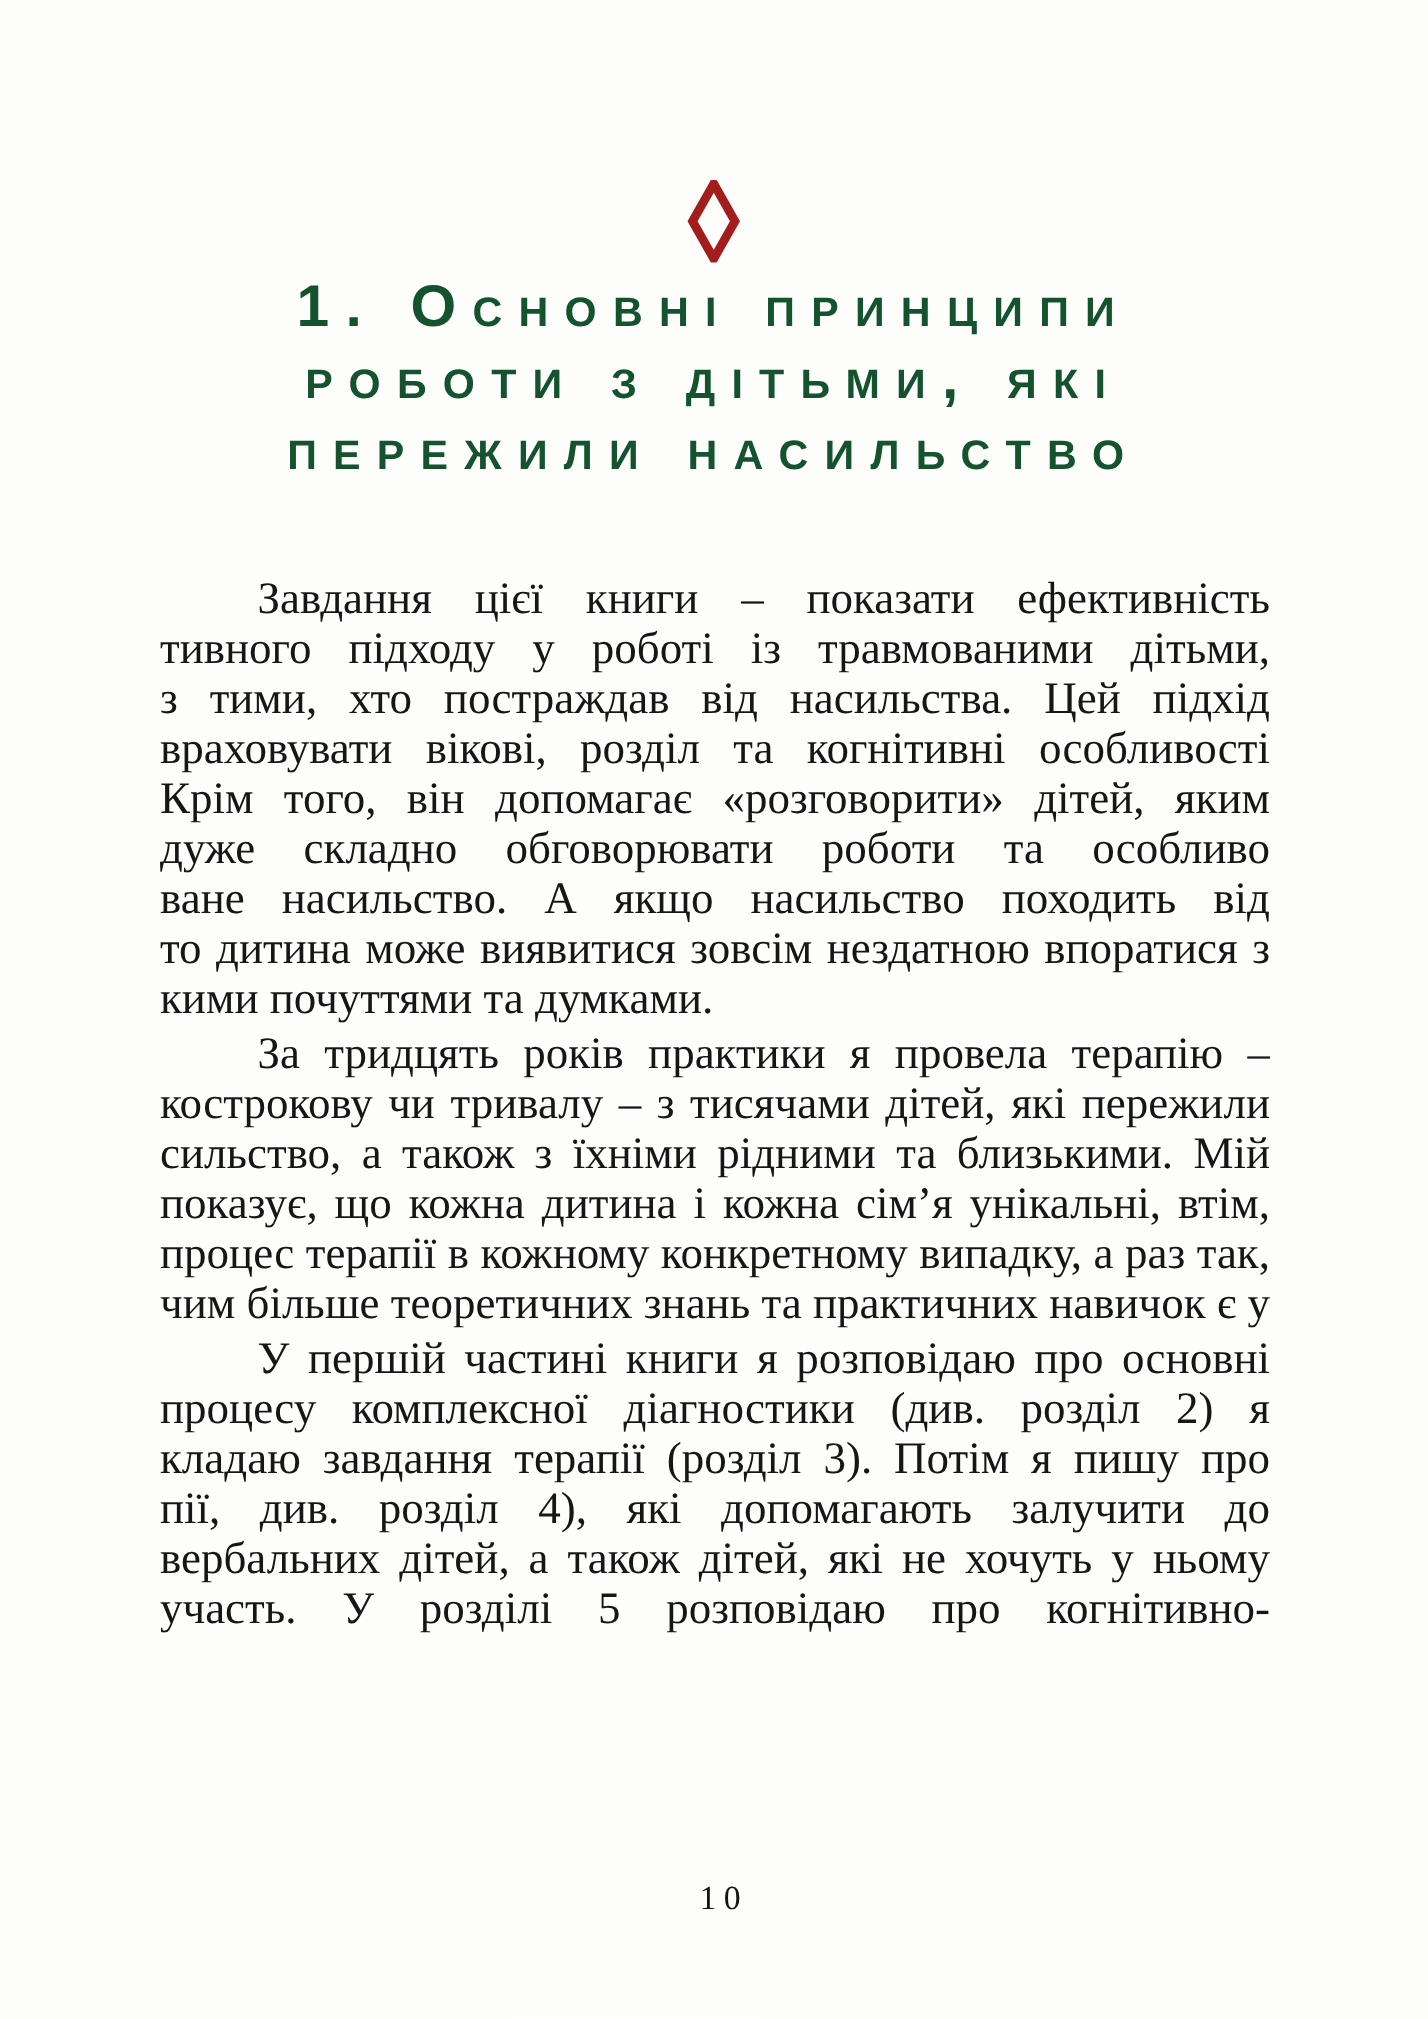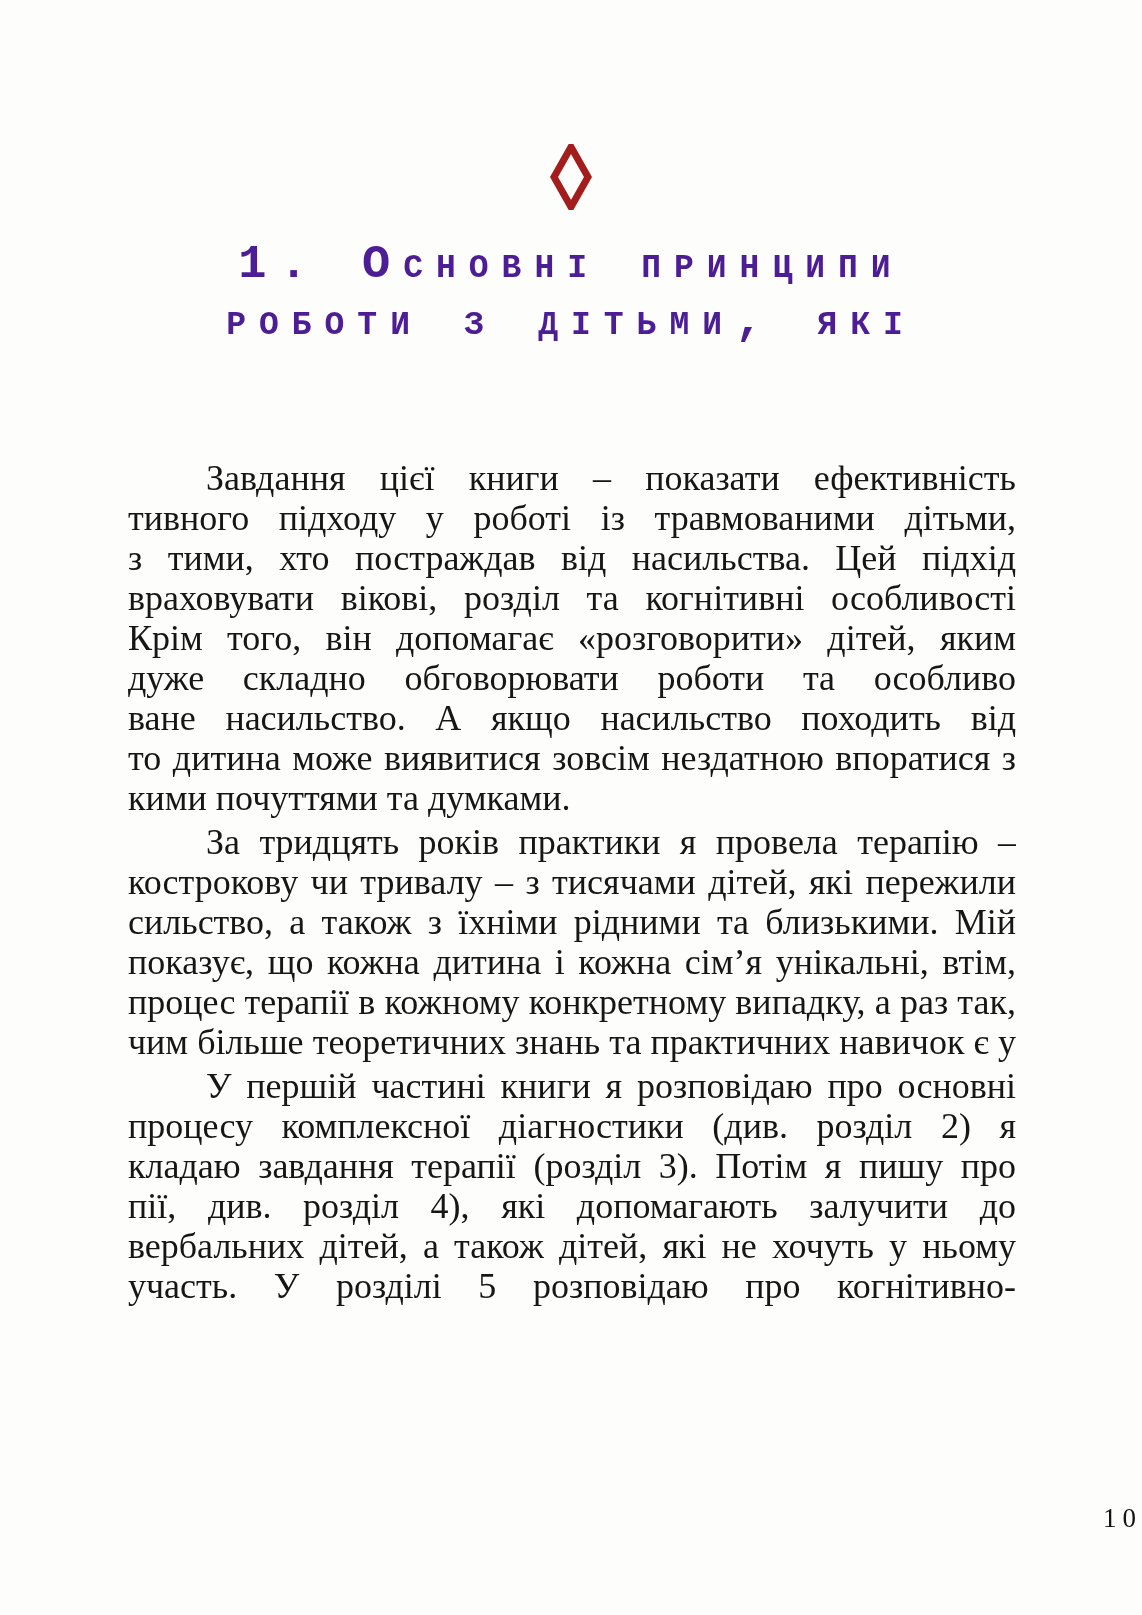--- a/index.html
+++ b/index.html
@@ -15,32 +15,32 @@
   .ornament {
     position: absolute;
     top: 144px;
     left: 0;
     width: 100%;
     display: flex;
     justify-content: center;
   }
   .title {
     position: absolute;
-    top: 236px;
+    top: 216px;
     left: 0;
     right: 0;
     margin: 0;
     text-align: center;
-    font-family: Liberation Mono, monospace;
+    font-family: Liberation Sans, sans-serif;
     font-weight: bold;
     font-variant: small-caps;
     font-size: 47px;
     line-height: 57px;
     letter-spacing: 13px;
-    color: #4c1d95;
+    color: #14532d;
   }
   .title .tline { display: block; white-space: nowrap; }
   .bodytext {
     position: absolute;
     top: 458px;
     left: 128px;
     width: 888px;
     font-size: 36px;
     line-height: 40px;
   }
@@ -52,40 +52,41 @@
     height: 40px;
     overflow: hidden;
   }
   .line.first { text-indent: 78px; }
   .line.endpar { text-align-last: left; }
   .folio {
     position: absolute;
     top: 1503px;
     left: 16px;
     right: 0;
-    text-align: right;
+    text-align: center;
     font-size: 27px;
     letter-spacing: 6px;
     color: #141414;
   }
 </style>
 </head>
 <body>
 
 <div class="page">
 
   <div class="ornament">
     <svg width="42" height="66" viewBox="0 0 42 66">
       <polygon points="21,3 38,33 21,63 4,33" fill="none" stroke-width="7" stroke="#a31d1d"></polygon>
     </svg>
   </div>
 
   <h1 class="title">
     <span class="tline">1. Основні принципи</span>
     <span class="tline">роботи з дітьми, які</span>
+    <span class="tline">пережили насильство</span>
   </h1>
 
   <div class="bodytext">
       <div class="par">
         <div class="line first">Завдання цієї книги – показати ефективність інтегра-</div>
         <div class="line">тивного підходу у роботі із травмованими дітьми, особливо</div>
         <div class="line">з тими, хто постраждав від насильства. Цей підхід дозволяє</div>
         <div class="line">враховувати вікові, розділ та когнітивні особливості дитини.</div>
         <div class="line">Крім того, він допомагає «розговорити» дітей, яким часто</div>
         <div class="line">дуже складно обговорювати роботи та особливо сексуалізо-</div>

